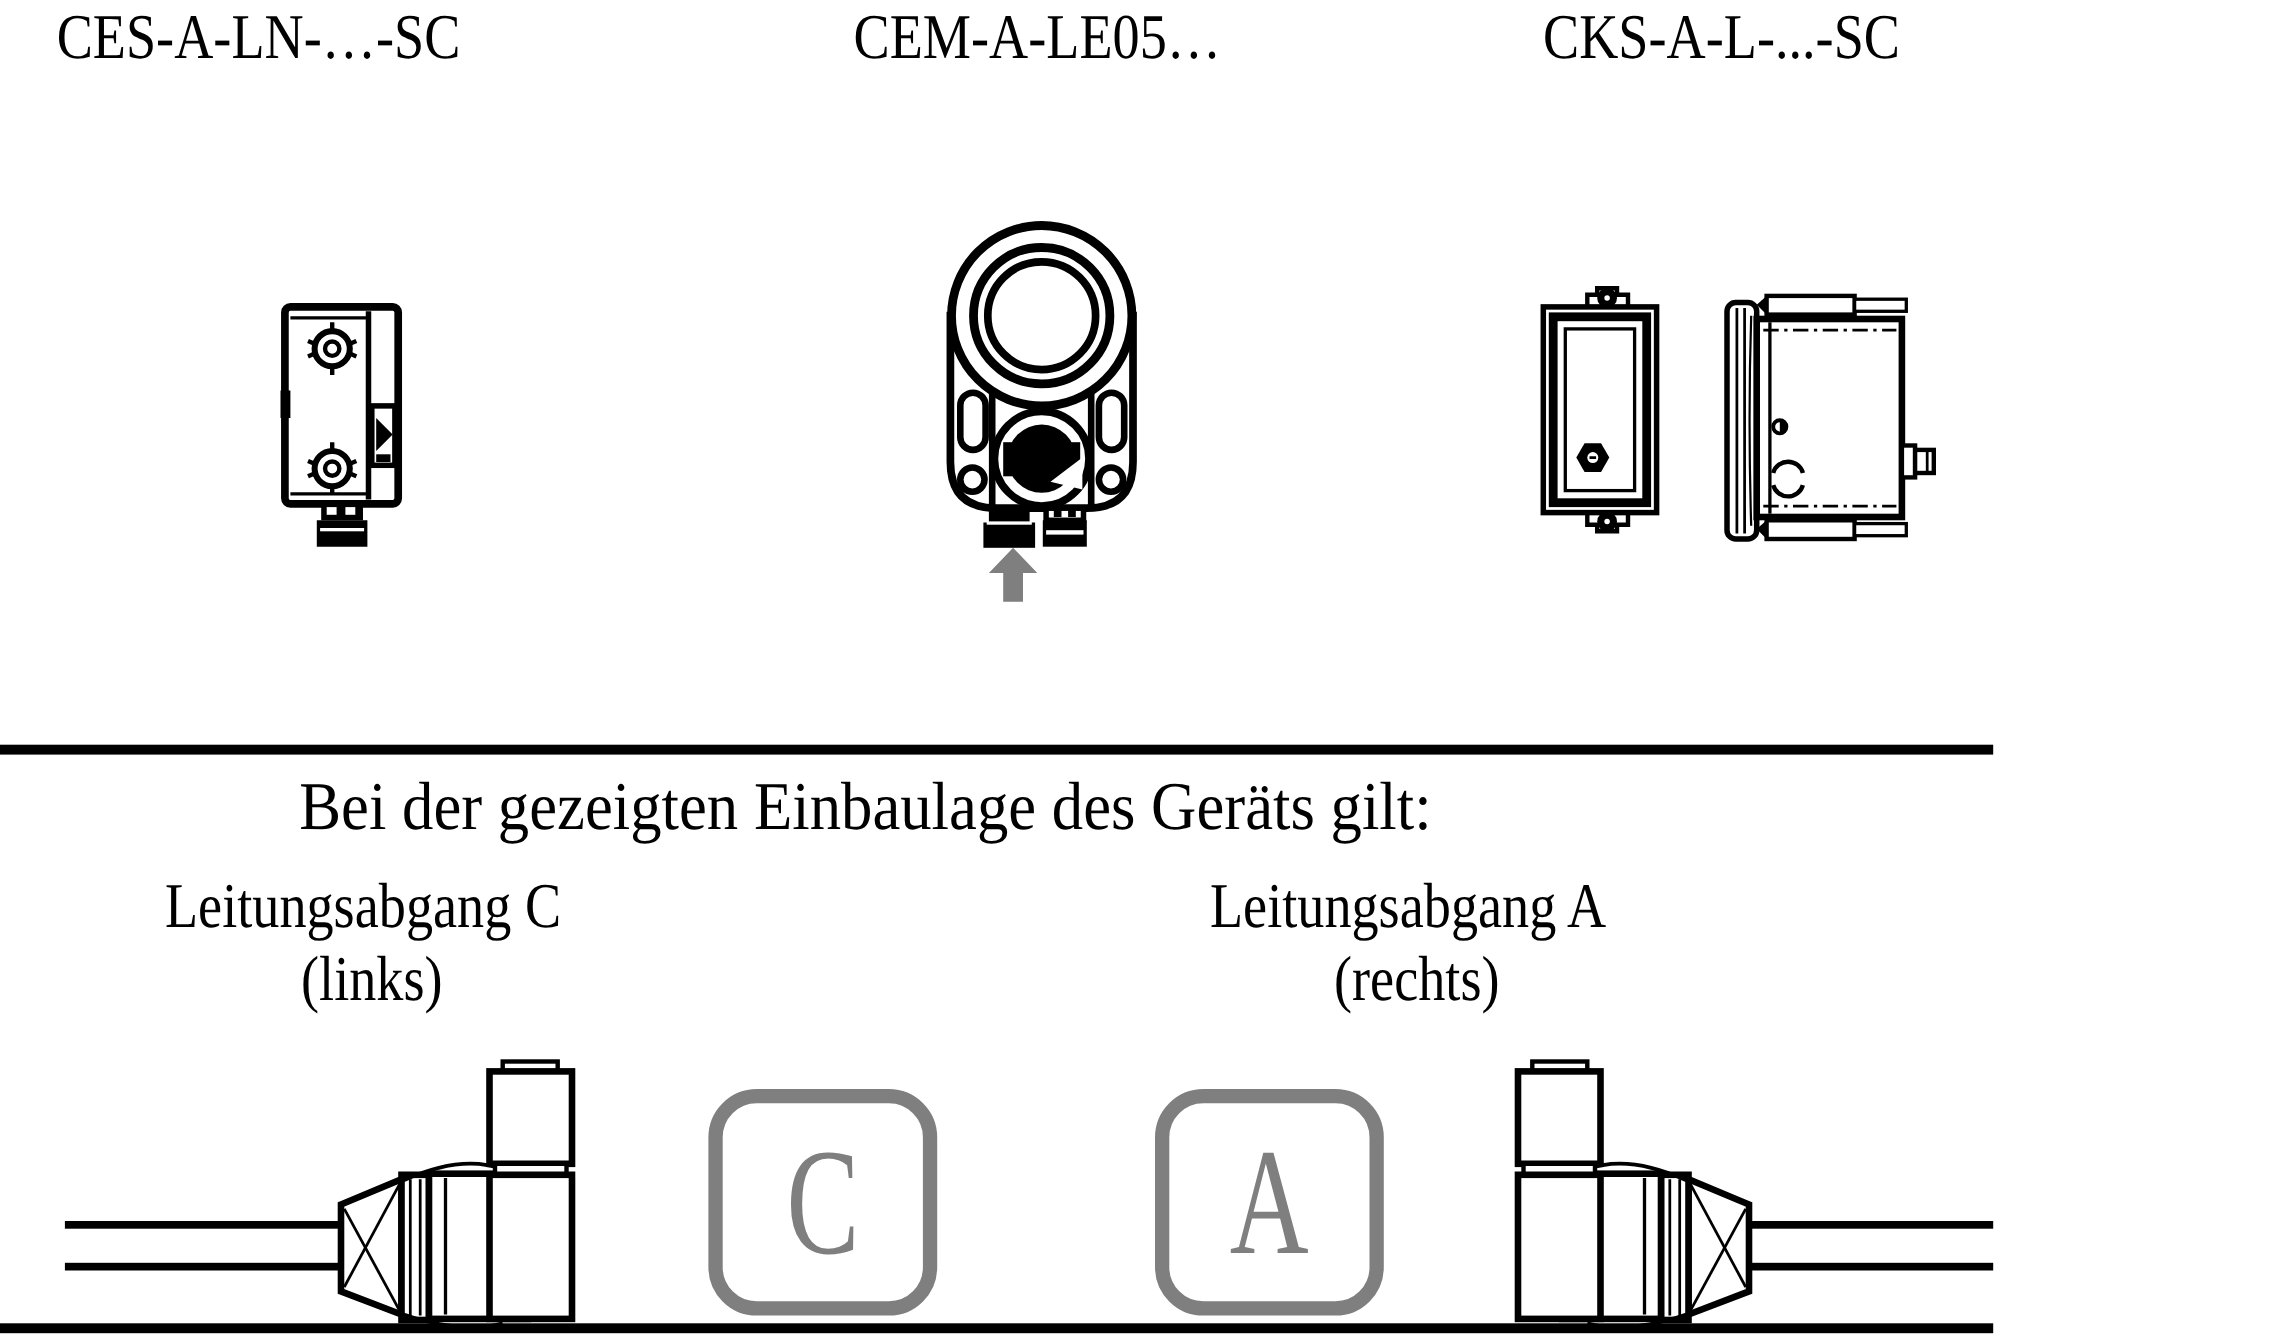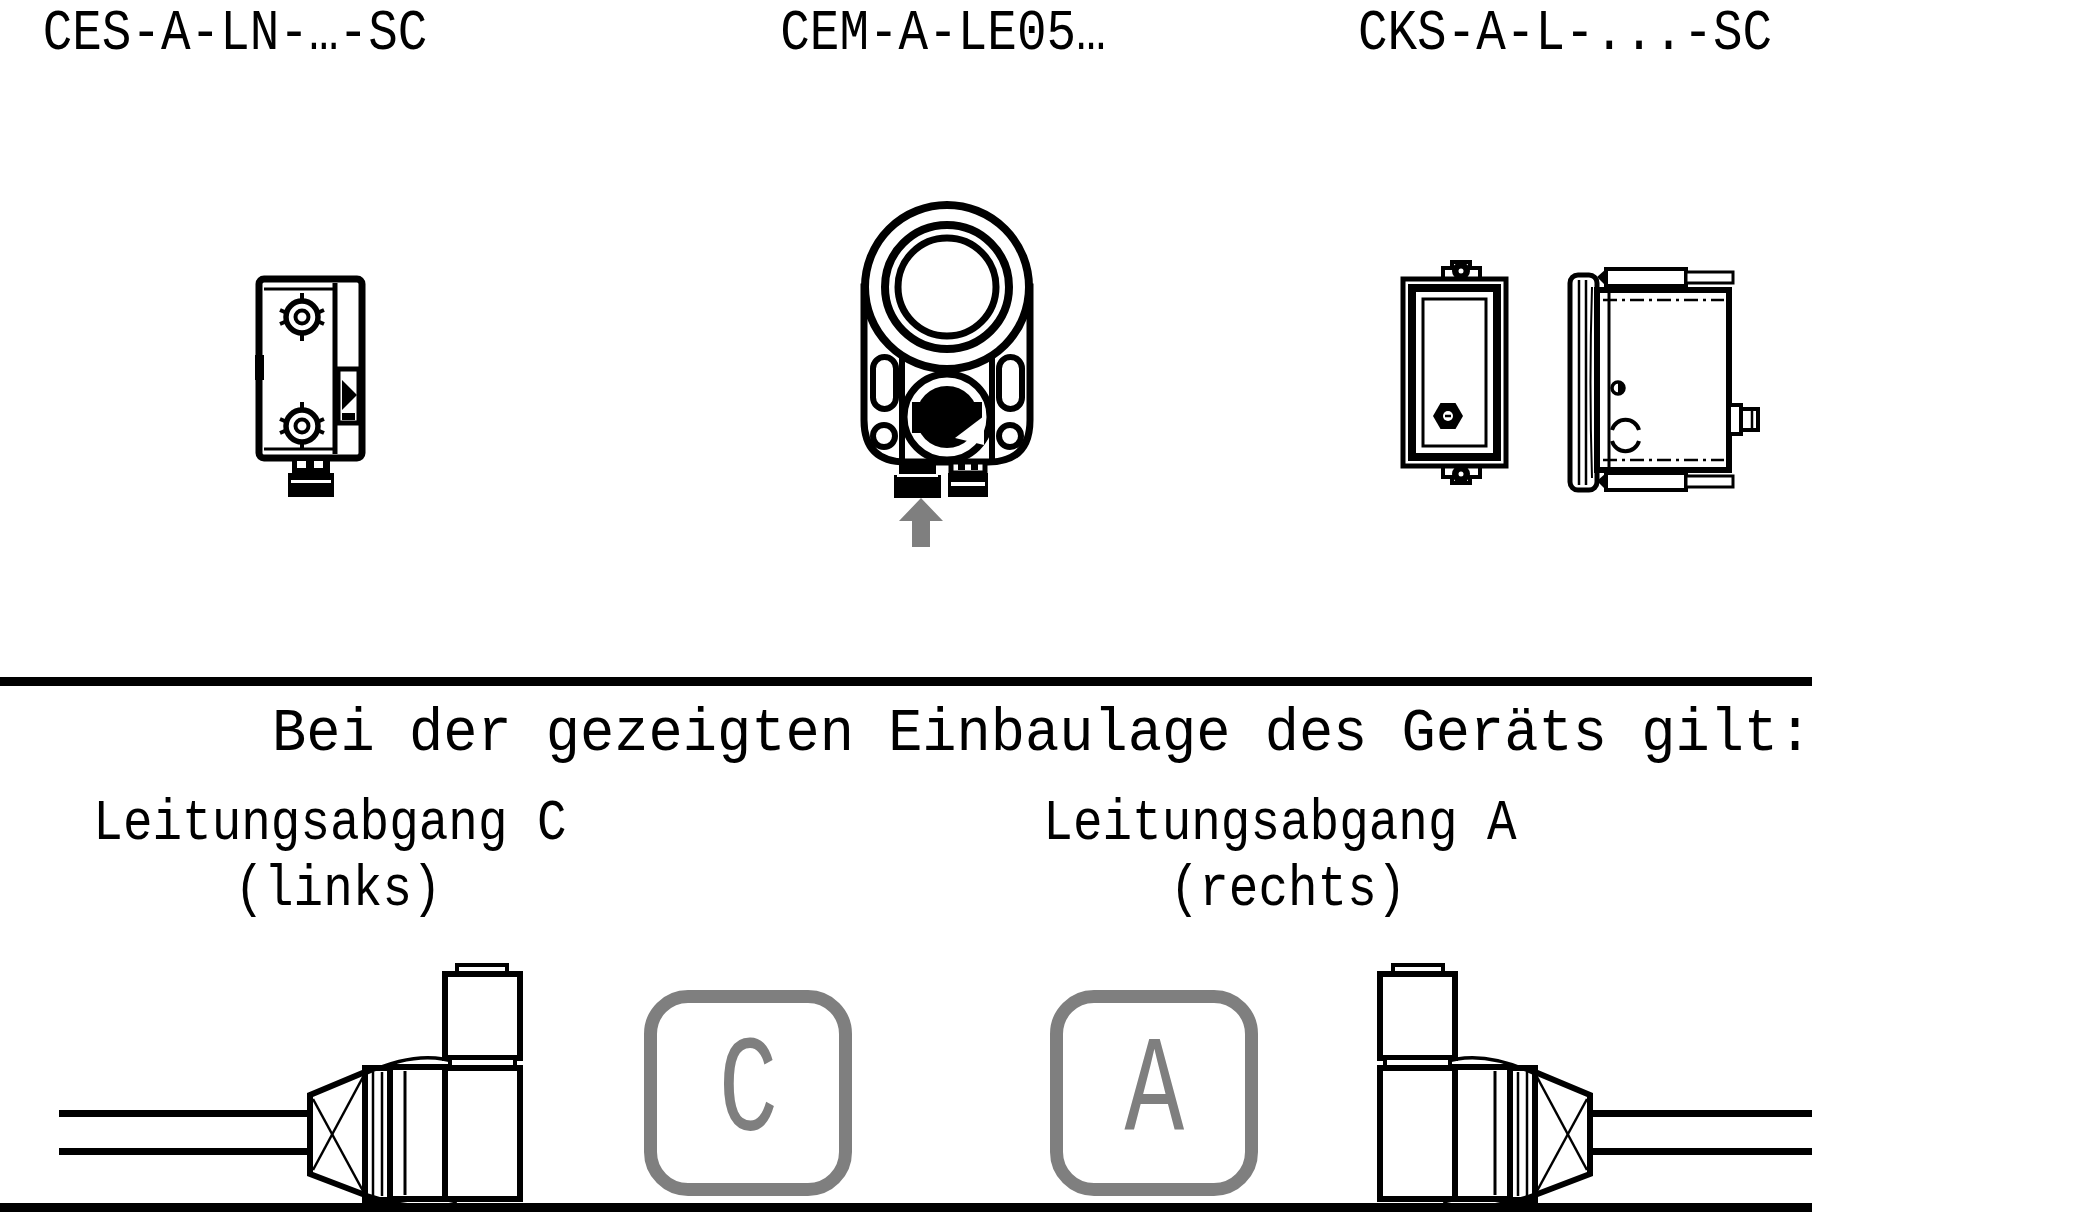--- a/index.html
+++ b/index.html
@@ -1,17 +1,17 @@
 <!DOCTYPE html>
 <html><head>
 <meta charset="utf-8">
 <style>
   html,body{margin:0;padding:0;background:#ffffff;}
   #page{position:relative;width:1812px;height:1215px;background:#fff;overflow:hidden;
-        font-family:Liberation Mono, monospace;color:#000;}
+        font-family:Liberation Serif, serif;color:#000;}
   .abs{position:absolute;}
   .ctext{position:absolute;white-space:nowrap;transform:translateX(-50%) scaleX(0.85);
          transform-origin:center top;font-size:58px;line-height:1.1;}
   .heading{position:absolute;white-space:nowrap;font-size:62px;line-height:1.1;
            transform:scaleX(0.92);transform-origin:left top;}
   .rule{position:absolute;left:0;width:2080px;height:9px;background:#000;}
   .badge{position:absolute;width:182px;height:180px;border:13px solid #7f7f7f;
          border-radius:44px;display:flex;align-items:center;justify-content:center;}
   .badge-letter{font-size:138px;color:#7f7f7f;transform:scaleX(0.72);line-height:1;}
   svg{display:block;}

